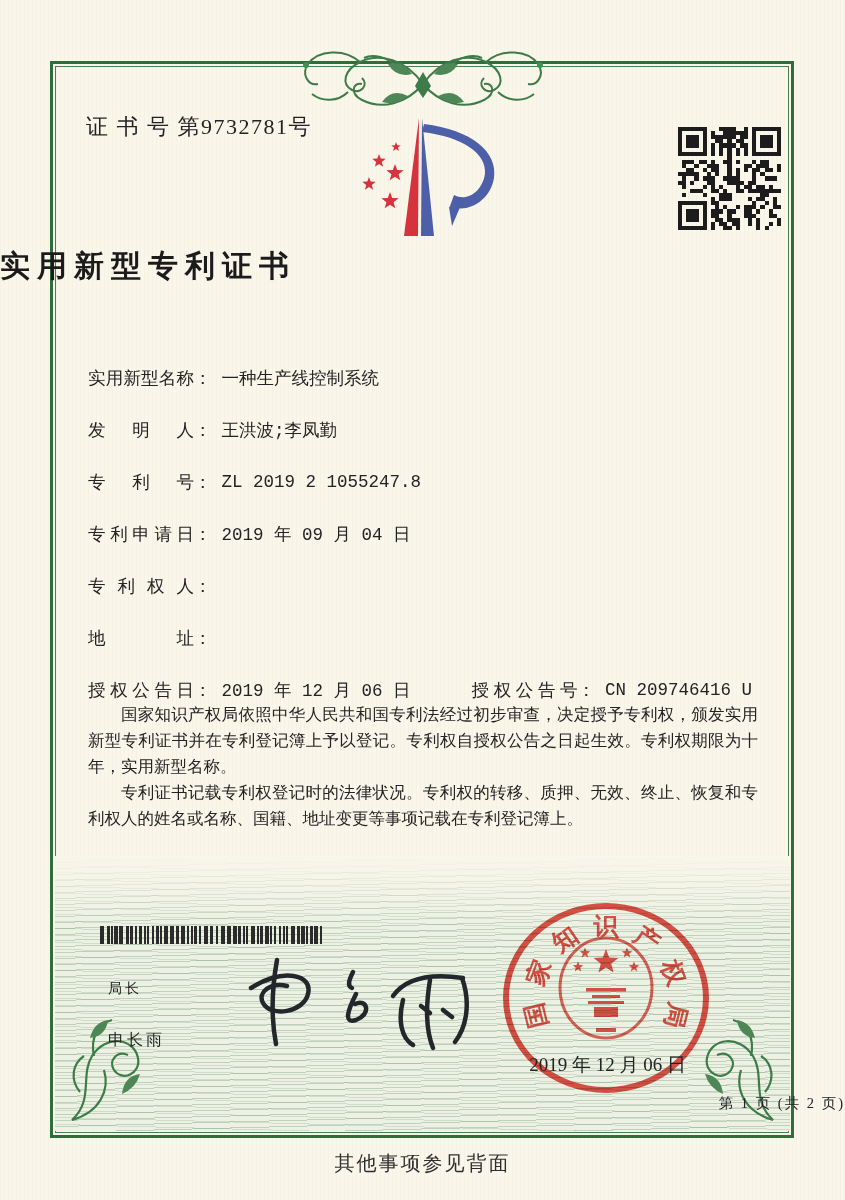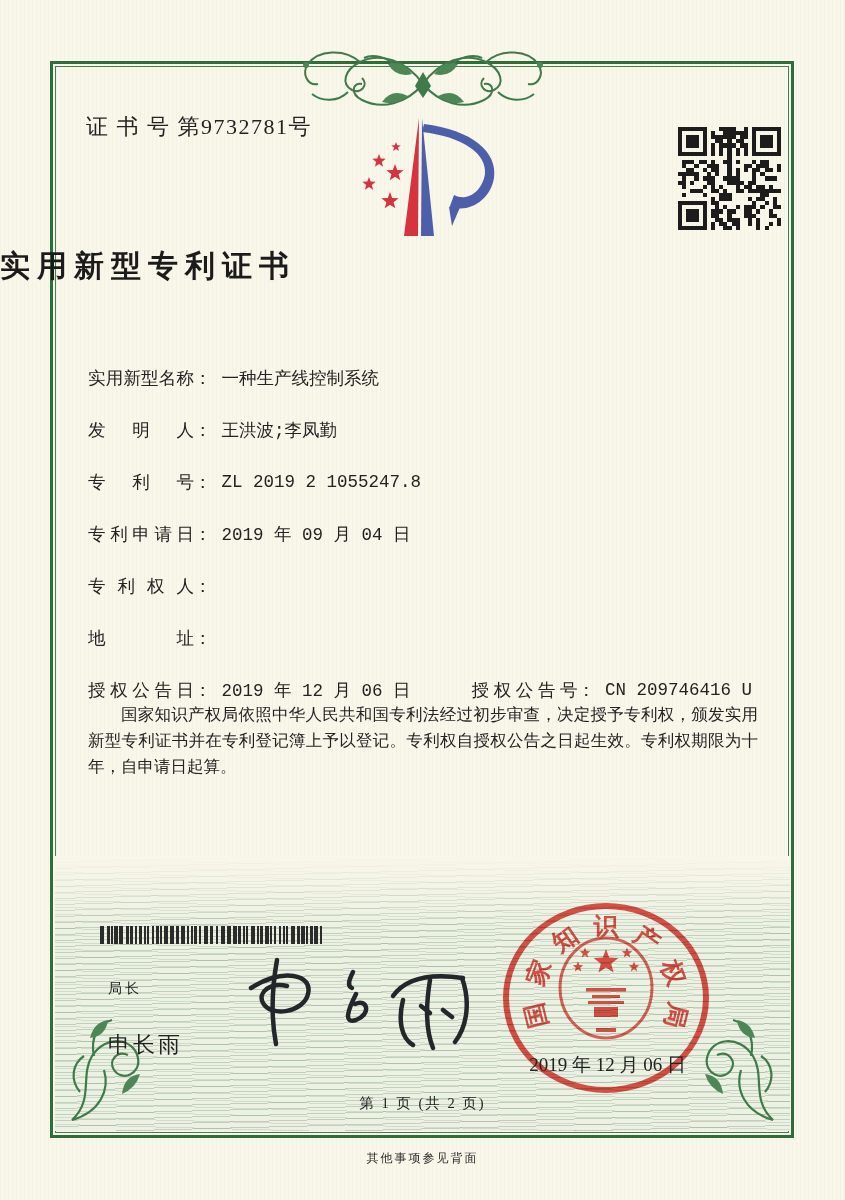--- a/index.html
+++ b/index.html
@@ -27,28 +27,28 @@
   .fields{position:absolute;left:88px;top:352px;width:672px;font-size:17.5px;}
   .frow{height:52px;display:flex;align-items:center;white-space:nowrap;font-family:Liberation Mono, monospace;}
   .flabel,.flabel2{display:inline-block;width:106px;text-align:justify;text-align-last:justify;}
   .flabel2{margin-left:61px;}
   .fcolon{margin-right:10px;}
   .paras{position:absolute;left:88px;top:702px;width:670px;font-size:16.5px;line-height:26px;text-align:justify;}
   .paras p{margin:0;text-indent:2em;}
   .barcode{position:absolute;left:100px;top:926px;width:222px;height:18px;}
   .officer-title{position:absolute;left:108px;top:980px;font-size:14px;letter-spacing:3px;
                  font-family:"Liberation Sans","DejaVu Sans",sans-serif;}
-  .officer-name{position:absolute;left:108px;top:1030px;font-size:22px;letter-spacing:3px;
+  .officer-name{position:absolute;left:108px;top:1030px;font-size:16px;letter-spacing:3px;
                 font-family:Liberation Serif, serif;text-align:center;}
   .signature{position:absolute;left:225px;top:948px;width:265px;height:118px;}
   .seal{position:absolute;left:500px;top:900px;width:212px;height:200px;mix-blend-mode:multiply;opacity:.93;
         font-family:"Liberation Serif","DejaVu Serif",serif;}
   .seal-date{position:absolute;left:505px;top:1052px;width:205px;text-align:center;font-size:19px;z-index:5;}
-  .page-info{position:absolute;left:0;top:1094px;width:100%;text-align:center;font-size:14.5px;letter-spacing:2px;}
-  .back-note{position:absolute;left:0;top:1150px;width:100%;text-align:center;font-size:12px;letter-spacing:2px;color:#2e2e2e;}
+  .page-info{position:absolute;left:0;top:1094px;width:100%;text-align:right;font-size:14.5px;letter-spacing:2px;}
+  .back-note{position:absolute;left:0;top:1150px;width:100%;text-align:center;font-size:20px;letter-spacing:2px;color:#2e2e2e;}
 </style>
 </head>
 <body>
 
 <div class="page">
 
   <div class="frame"></div>
 
   <svg class="top-ornament" viewBox="0 0 270 92">
     <g id="ornHalf">
@@ -430,21 +430,22 @@
       <span class="flabel">授权公告日</span>
         <span class="fcolon">：</span>
         <span class="fvalue">2019 年 12 月 06 日</span>
       <span class="flabel2">授权公告号</span>
         <span class="fcolon">：</span>
         <span class="fvalue">CN 209746416 U</span>
     </div>
   </div>
 
   <div class="paras">
-    <p>国家知识产权局依照中华人民共和国专利法经过初步审查，决定授予专利权，颁发实用新型专利证书并在专利登记簿上予以登记。专利权自授权公告之日起生效。专利权期限为十年，自申请日起算。</p>
+    <p>国家知识产权局依照中华人民共和国专利法经过初步审查，决定授予专利权，颁发实用新型专利证书并在专利登记簿上予以登记。专利权自授权公告之日起生效。专利权期限为十年，实用新型名称。</p>
+    <p>专利证书记载专利权登记时的法律状况。专利权的转移、质押、无效、终止、恢复和专利权人的姓名或名称、国籍、地址变更等事项记载在专利登记簿上。</p>
   </div>
 
   <div class="band"></div>
 
   <svg class="flourish fl-left" viewBox="0 0 92 150">
     <g stroke="#3e7b49" fill="none" stroke-width="2.2">
       <path d="M12,148 C34,128 20,104 32,84 C46,62 74,66 78,86 C81,102 62,110 54,98 C48,89 57,78 68,83"></path>
       <path d="M12,148 C40,140 50,118 44,98"></path>
       <path d="M20,120 C10,108 12,92 24,84"></path>
       <path d="M34,84 C30,66 38,52 52,48"></path>

